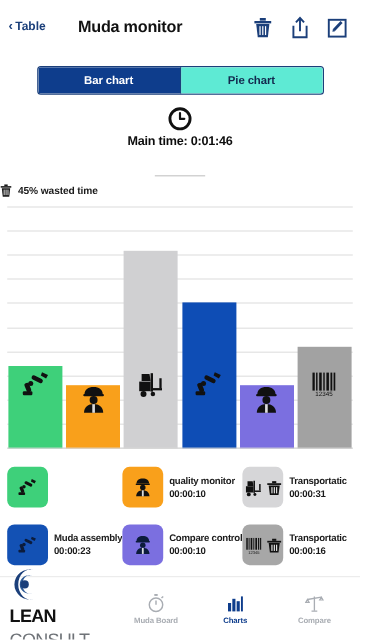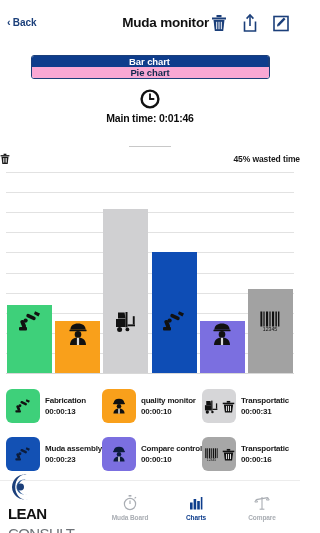--- a/index.html
+++ b/index.html
@@ -16,52 +16,51 @@
     position: absolute; top: 0; left: 0; width: 300px; height: 45px;
     background: #fff; display: flex; align-items: center;
   }
   .back-btn {
     display: flex; align-items: center; gap: 2px;
     margin-left: 7px; color: #1b3f7a; font-size: 10px; font-weight: 700;
     cursor: pointer; width: 48px;
   }
   .back-chevron { font-size: 11px; line-height: 1; }
   .header-title {
-    flex: 1; text-align: right; font-size: 13.5px; font-weight: 700;
+    flex: 1; text-align: left; font-size: 13.5px; font-weight: 700;
     color: #111; letter-spacing: -0.2px; margin-left: 10px;
   }
   .header-icons { display: flex; align-items: center; gap: 11px; margin-right: 9px; }
   .hicon { width: 20px; height: 22px; display: block; cursor: pointer; }
 
   
   .seg-wrap { position: absolute; top: 55px; left: 0; width: 300px; display: flex; justify-content: center; }
   .segmented {
     display: flex; width: 239px; height: 24px;
     border: 1px solid #1b3f7a; border-radius: 3px; overflow: hidden;
     background: #fff;
-    flex-direction: column;
   }
   .seg {
     flex: 1; display: flex; align-items: center; justify-content: center;
     font-size: 9.5px; font-weight: 700; color: #13294e; cursor: pointer;
-    border-right: 1px solid #1b3f7a; background: #f9a8d4; letter-spacing: -0.1px;
+    border-right: 1px solid #1b3f7a; background: #5eead4; letter-spacing: -0.1px;
   }
   .seg:last-child { border-right: none; }
   .seg.active { background: #0e3d8c; color: #ffffff; }
 
   
   .total-block { position: absolute; top: 88px; left: 0; width: 300px; text-align: center; }
   .clock-ic { display: block; margin: 0 auto 2px; }
   .total-text { font-size: 10.5px; font-weight: 700; color: #0d0d0d; letter-spacing: -0.2px; }
 
   .divider { position: absolute; top: 146px; left: 129px; width: 42px; height: 1px; background: #c8c8c8; }
 
   .wasted-row {
     position: absolute; top: 153px; left: 0; width: 300px;
-    display: flex; align-items: center; justify-content: space-between; gap: 5px;
+    display: flex; align-items: center; justify-content: flex-start; gap: 5px;
   }
   .wasted-text { font-size: 8.5px; font-weight: 600; color: #1a1a1a; letter-spacing: -0.1px; }
 
   
   .chart {
     position: absolute; top: 172px; left: 0; width: 300px; height: 202px;
   }
   .gridlines { position: absolute; inset: 0; }
   .gridline { position: absolute; left: 6px; right: 6px; height: 1px; background: #e2e2e2; }
   .bars {
@@ -115,21 +114,21 @@
   .navtab.active .navtab-label { color: #0e3d8c; }
 </style>
 </head>
 <body>
 
 <div id="app">
 
   <div class="header">
     <div class="back-btn">
       <span class="back-chevron">‹</span>
-      <span>Back</span>
+      <span>Table</span>
     </div>
     <div class="header-title">Muda monitor</div>
     <div class="header-icons">
       <svg class="hicon" viewBox="0 0 20 22">
         <rect x="3" y="5.5" width="14" height="2" fill="#1b3f7a"></rect>
         <rect x="7.5" y="3" width="5" height="2.2" fill="#1b3f7a"></rect>
         <path d="M4.5 8 L15.5 8 L14.2 19 L5.8 19 Z" fill="#1b3f7a"></path>
         <rect x="7.2" y="9.8" width="1" height="7.4" fill="#fff"></rect>
         <rect x="9.5" y="9.8" width="1" height="7.4" fill="#fff"></rect>
         <rect x="11.8" y="9.8" width="1" height="7.4" fill="#fff"></rect>
@@ -259,24 +258,20 @@
       <div class="legend-item">
         <div class="swatch" style="background: rgb(62, 208, 122);">
           <svg width="18" height="18" viewBox="0 0 26 26">
       <rect x="2" y="19" width="8" height="3.4" rx="1" fill="#111"></rect>
       <rect x="4.2" y="12" width="4" height="8" rx="1.6" transform="rotate(-22 6 16)" fill="#111"></rect>
       <rect x="9" y="7.2" width="10" height="3.6" rx="1.7" transform="rotate(26 14 9)" fill="#111"></rect>
       <path d="M18 3.2 L23 5.4 L21.4 8.4 L17 6 Z" fill="#111"></path>
       <circle cx="8.6" cy="12.6" r="2.1" fill="#111"></circle>
     </svg>
         </div>
-        <div class="legend-txt">
-          <div class="legend-label">Fabrication</div>
-          <div class="legend-time">00:00:13</div>
-        </div>
       </div>
       <div class="legend-item">
         <div class="swatch" style="background: rgb(249, 160, 27);">
           <svg width="18" height="18" viewBox="0 0 26 26">
       <path d="M5.4 8.6 C5.4 4.6 8.4 2.4 13 2.4 C17.6 2.4 20.6 4.6 20.6 8.6 Z" fill="#111"></path>
       <rect x="4.4" y="8.4" width="17.2" height="1.9" rx="0.9" fill="#111"></rect>
       <circle cx="13" cy="13.4" r="3.3" fill="#111"></circle>
       <path d="M5 24 C5 19 8.6 16.6 13 16.6 C17.4 16.6 21 19 21 24 Z" fill="#111"></path>
       <rect x="11.9" y="16.8" width="2.2" height="7.2" fill="#fff" opacity="0.85"></rect>
     </svg>

